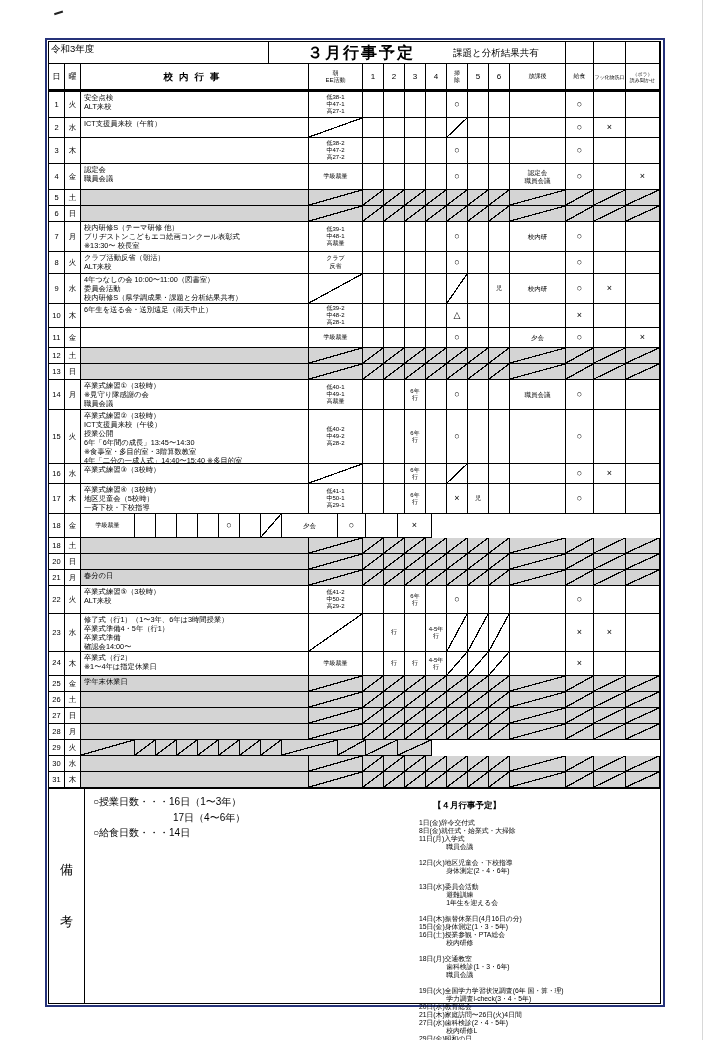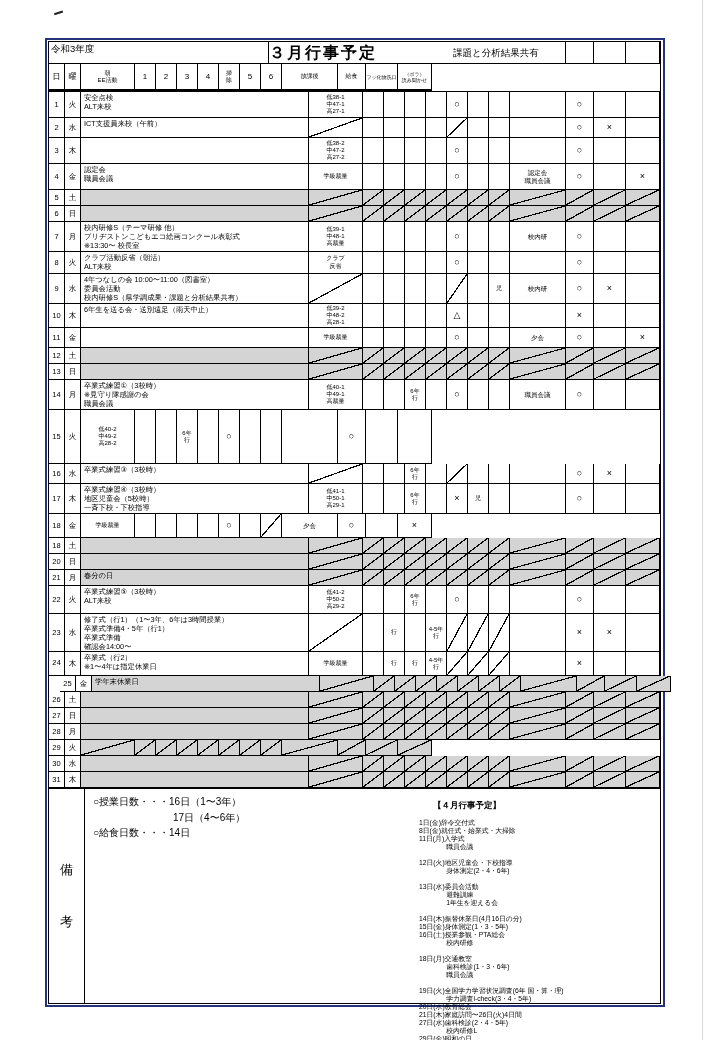--- a/index.html
+++ b/index.html
@@ -43,31 +43,32 @@
 
 <div id="canvas">
   <div id="gridline-right"></div>
   <div id="artifact"></div>
   <div id="page">
     <div class="tbl">
 
       <div class="trow band">
         <div class="cell left" style="width:220px">令和3年度</div>
         <div class="cell" style="width:297px;display:flex;">
-          <span class="title-cell" style="flex:1;text-align:left;">３月行事予定</span>
+          <span class="title-cell" style="flex:1;text-align:center;">３月行事予定</span>
           <span style="width:112px;text-align:left;font-size:9.5px;">課題と分析結果共有</span>
         </div>
         <div class="cell" style="width:28px"></div>
         <div class="cell" style="width:32px"></div>
         <div class="cell" style="width:34px"></div>
       </div>
 
       <div class="trow colhead">
         <div class="cell" style="width:16px">日</div>
         <div class="cell" style="width:16px">曜</div>
+        <div class="cell evhead" style="width:228px">校内行事</div>
         <div class="cell small" style="width:54px">朝
 EE活動</div>
         <div class="cell" style="width:21px">1</div>
         <div class="cell" style="width:21px">2</div>
         <div class="cell" style="width:21px">3</div>
         <div class="cell" style="width:21px">4</div>
         <div class="cell small" style="width:21px">掃
 除</div>
         <div class="cell" style="width:21px">5</div>
         <div class="cell" style="width:21px">6</div>
@@ -334,20 +335,26 @@
             <div class="cell c-p5" style="width: 21px;"></div>
             <div class="cell c-p6" style="width: 21px;"></div>
             <div class="cell c-af" style="width: 56px;">職員会議</div>
             <div class="cell c-lu mk" style="width: 28px;">○</div>
             <div class="cell c-fl" style="width: 32px;"></div>
             <div class="cell c-rd" style="width: 34px;"></div>
           </div>
           <div class="trow" style="height: 54px;">
             <div class="cell c-d" style="width: 16px;">15</div>
             <div class="cell c-w" style="width: 16px;">火</div>
+            <div class="cell c-ev left" style="width: 228px;">卒業式練習②（3校時）
+ICT支援員来校（午後）
+授業公開
+6年「6年間の成長」13:45〜14:30
+※食事室・多目的室・3階算数教室
+4年「二分の一成人式」14:40〜15:40 ※多目的室</div>
             <div class="cell c-ee" style="width: 54px;">低40-2
 中49-2
 高28-2</div>
             <div class="cell c-p1" style="width: 21px;"></div>
             <div class="cell c-p2" style="width: 21px;"></div>
             <div class="cell c-p3" style="width: 21px;">6年
 行</div>
             <div class="cell c-p4" style="width: 21px;"></div>
             <div class="cell c-cl mk" style="width: 21px;">○</div>
             <div class="cell c-p5" style="width: 21px;"></div>
@@ -519,21 +526,21 @@
 行</div>
             <div class="cell c-cl diag" style="width: 21px;"></div>
             <div class="cell c-p5 diag" style="width: 21px;"></div>
             <div class="cell c-p6 diag" style="width: 21px;"></div>
             <div class="cell c-af" style="width: 56px;"></div>
             <div class="cell c-lu mk" style="width: 28px;">×</div>
             <div class="cell c-fl" style="width: 32px;"></div>
             <div class="cell c-rd" style="width: 34px;"></div>
           </div>
           <div class="trow" style="height: 16px;">
-            <div class="cell c-d" style="width: 16px; margin-left: 11px;">25</div>
+            <div class="cell c-d" style="width: 16px;">25</div>
             <div class="cell c-w" style="width: 16px;">金</div>
             <div class="cell c-ev left gray" style="width: 228px;">学年末休業日</div>
             <div class="cell c-ee gray diag" style="width: 54px;"></div>
             <div class="cell c-p1 gray diag" style="width: 21px;"></div>
             <div class="cell c-p2 gray diag" style="width: 21px;"></div>
             <div class="cell c-p3 gray diag" style="width: 21px;"></div>
             <div class="cell c-p4 gray diag" style="width: 21px;"></div>
             <div class="cell c-cl gray diag" style="width: 21px;"></div>
             <div class="cell c-p5 gray diag" style="width: 21px;"></div>
             <div class="cell c-p6 gray diag" style="width: 21px;"></div>

